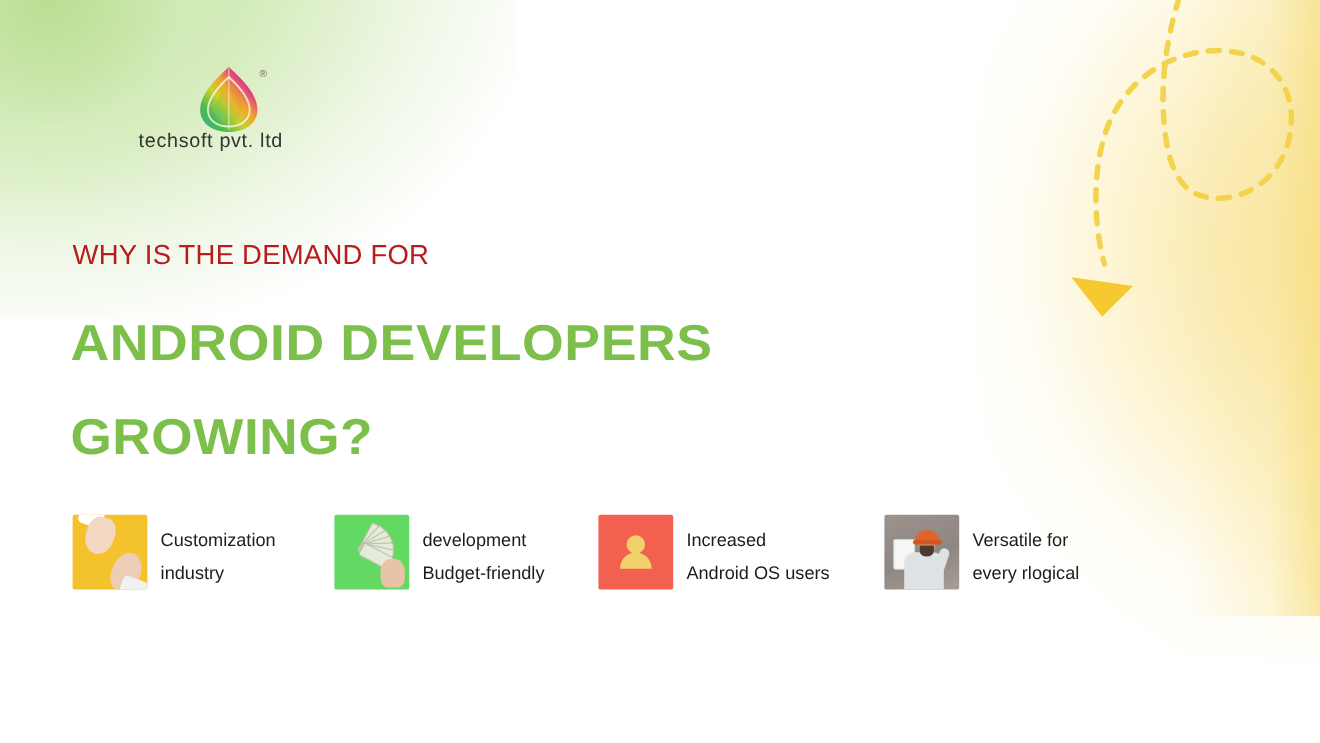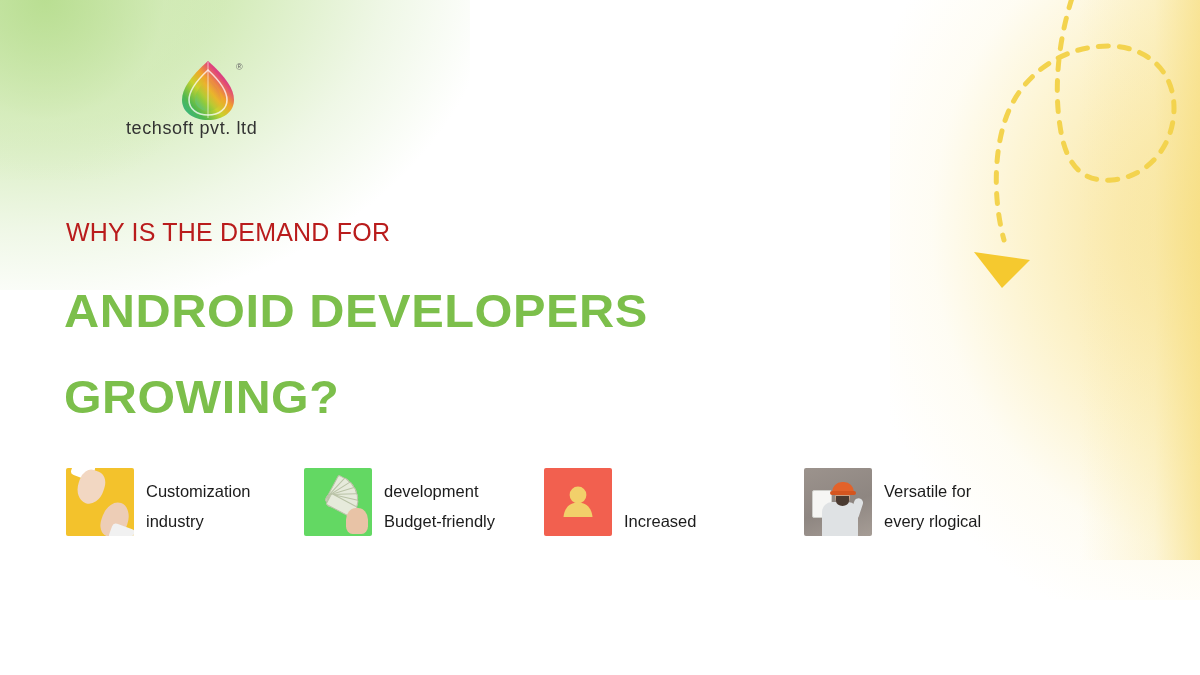--- a/index.html
+++ b/index.html
@@ -224,20 +224,21 @@
 
     <div class="feature f2">
       <div class="thumb th-coral">
         <svg width="38" height="38" viewBox="0 0 38 38">
           <circle cx="19" cy="12" r="8.4" fill="#f2d06a"></circle>
           <path d="M4.5 34 C 5.5 23.5, 12 19.5, 19 19.5 C 26 19.5, 32.5 23.5, 33.5 34 Z" fill="#f2d06a"></path>
         </svg>
       </div>
       <div class="feature-label">
         <span>Increased</span>
+        <span>Android OS users</span>
       </div>
     </div>
 
     <div class="feature f3">
       <div class="thumb th-worker">
         <div class="w-tablet"></div>
         <div class="w-body"></div>
         <div class="w-arm"></div>
         <div class="w-head"></div>
         <div class="w-beard"></div>

